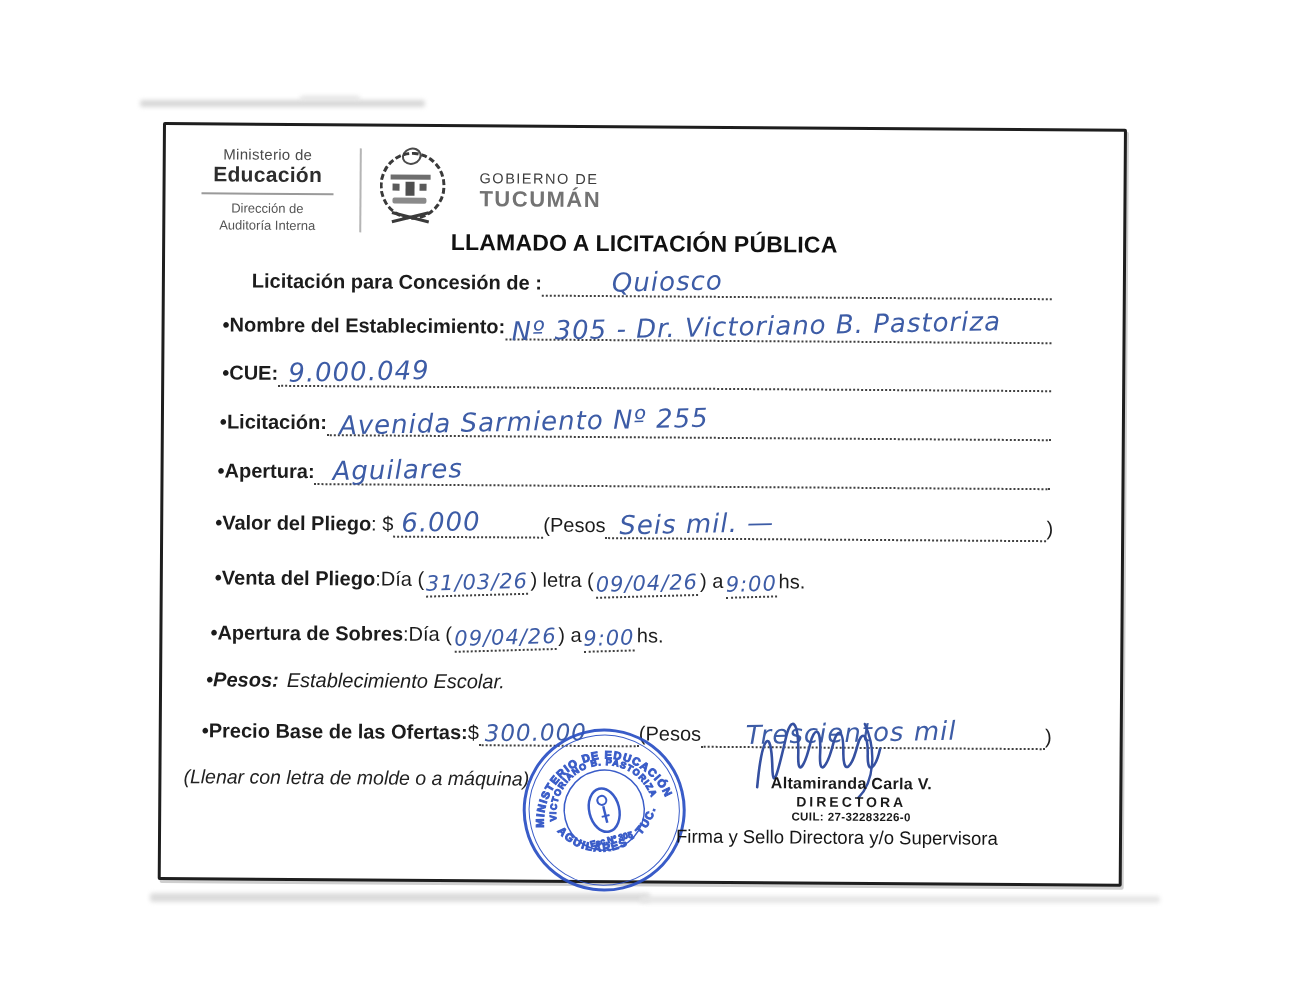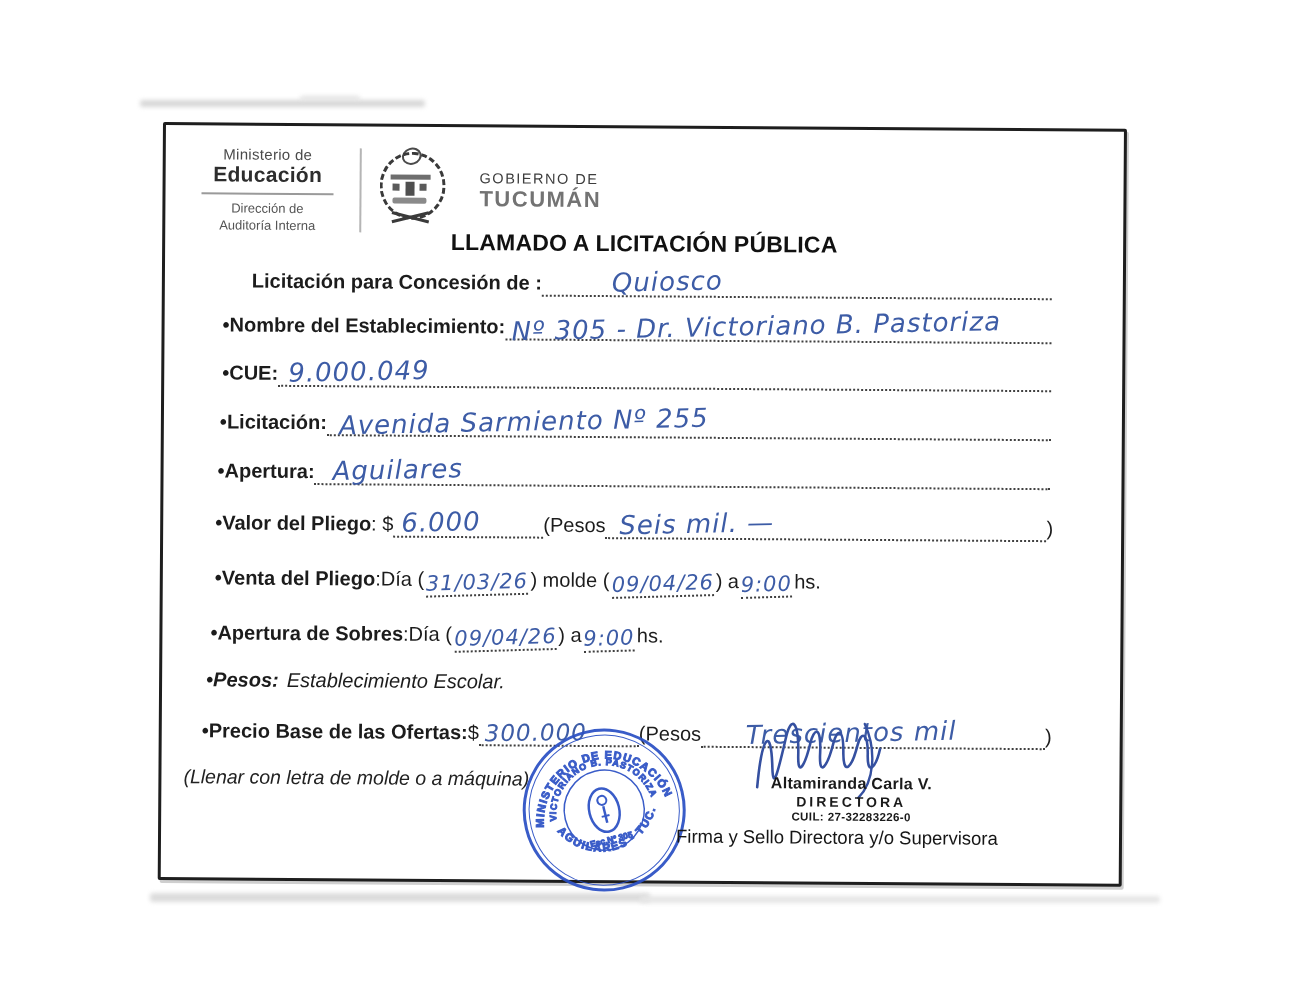--- a/index.html
+++ b/index.html
@@ -188,21 +188,21 @@
     </span>
     <span class="plain">)</span>
   </div>
 
   <div class="row r-venta">
     <span class="lbl">•</span>
     <span class="lbl">Venta del Pliego</span>
     <span class="plain">: </span>
     <span class="plain">Día (</span>
     <span class="hw inline date">31/03/26</span>
-    <span class="plain">) molde (</span>
+    <span class="plain">) letra (</span>
     <span class="hw inline date">09/04/26</span>
     <span class="plain">) a</span>
     <span class="hw inline date">9:00</span>
     <span class="plain">hs.</span>
   </div>
 
   <div class="row r-apertura">
     <span class="lbl">•</span>
     <span class="lbl">Apertura de Sobres</span>
     <span class="plain">: </span>

